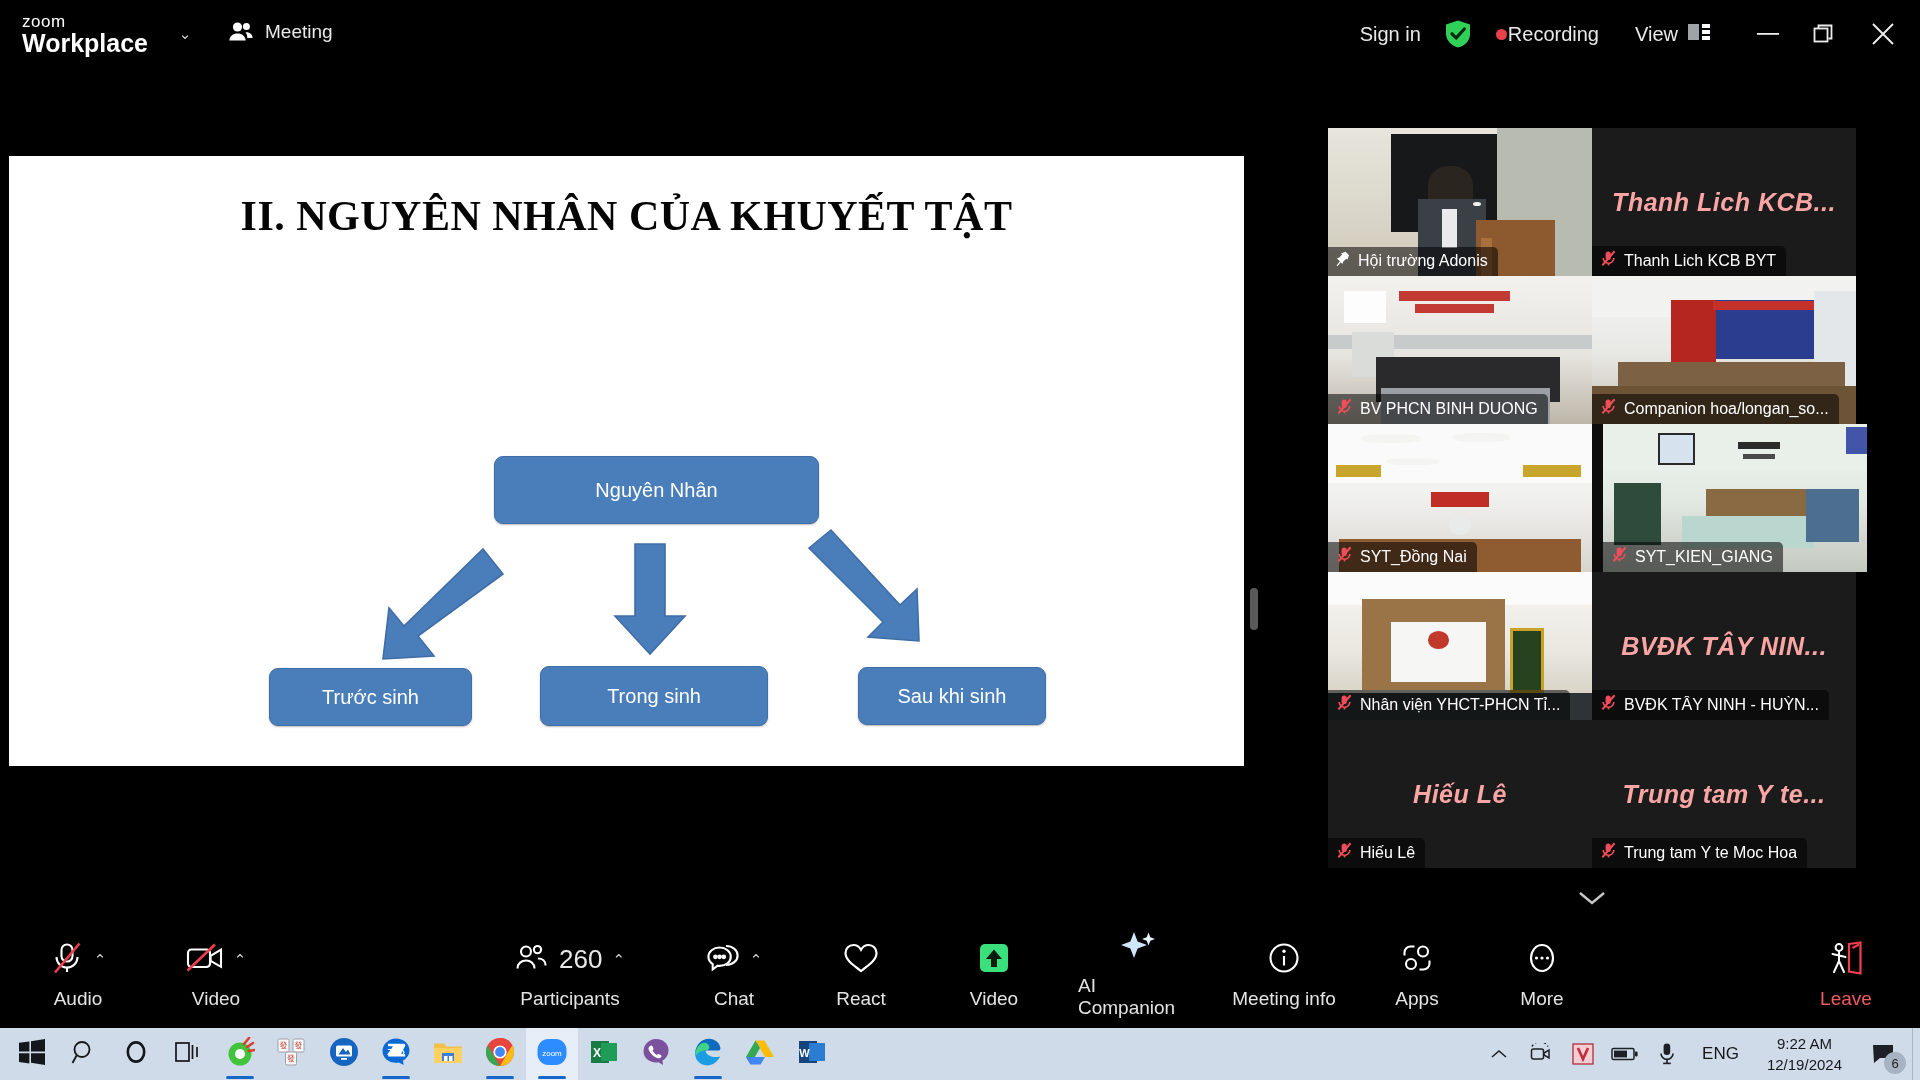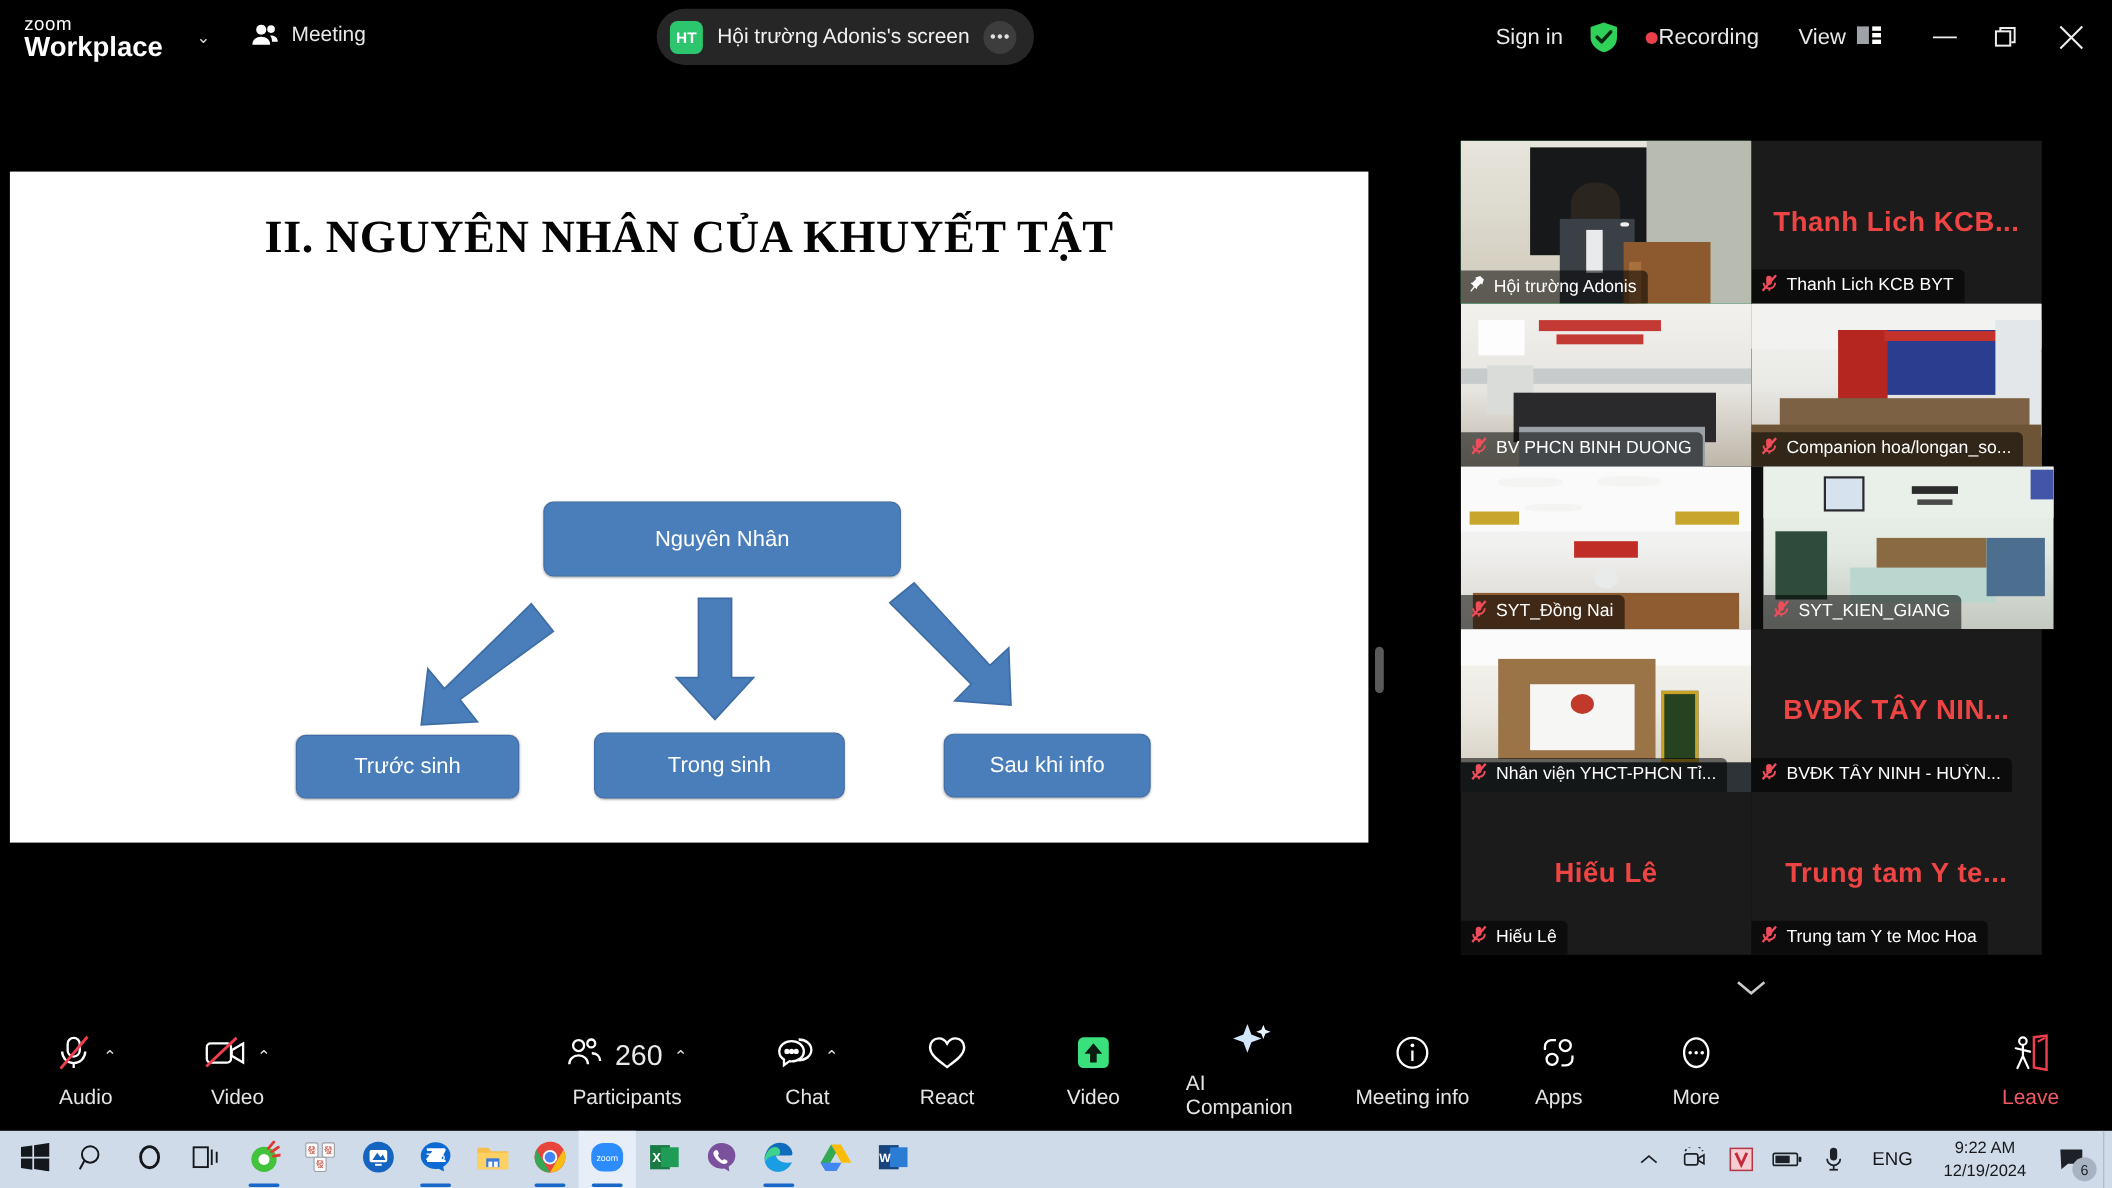--- a/index.html
+++ b/index.html
@@ -97,22 +97,22 @@
   }
   .grid { position: absolute; left: 0; top: 0; width: 528px; }
   .tile {
     position: absolute; width: 264px; height: 148px; background: #1b1b1b;
     overflow: hidden;
   }
   .tile.active { outline: 3px solid #5df0a0; outline-offset: -3px; z-index: 3; }
   .tile .bg { position: absolute; inset: 0; }
   .tile .initials {
     position: absolute; inset: 0; display: flex; align-items: center;
-    justify-content: center; color: #ef4444; font-size: 25px; font-weight: 700;
-    letter-spacing: .5px; padding: 16px 6px; text-align: center;
+    justify-content: center; color: #fca5a5; font-size: 25px; font-weight: 700;
+    letter-spacing: .5px; padding: 16px 6px; text-align: center; font-style: italic;
   }
   .namebar {
     position: absolute; left: 0; bottom: 0; max-width: 100%;
     display: flex; align-items: center; gap: 7px;
     background: rgba(0,0,0,.55); padding: 4px 10px 5px 8px;
     border-top-right-radius: 5px;
   }
   .namebar .nm {
     color: #fff; font-size: 16px; white-space: nowrap;
     overflow: hidden; text-overflow: ellipsis; max-width: 220px;
@@ -196,25 +196,20 @@
         <svg width="26" height="22" viewBox="0 0 26 22" fill="#fff">
           <circle cx="9.5" cy="6" r="4.6"></circle>
             <circle cx="18.4" cy="5.4" r="3.5"></circle>
           <path d="M1.4 19.6c0-4.6 3.6-7.2 8.1-7.2s8.1 2.6 8.1 7.2z"></path>
           <path d="M18.4 11.2c3.6 0 6.2 2.2 6.2 5.8h-5.3c0-2.3-.6-4.2-1.8-5.7z"></path>
         </svg>
       </span>
       <span class="lbl">Meeting</span>
     </div>
 
-    <div class="share-pill">
-      <div class="share-avatar">HT</div>
-      <div class="share-title">Hội trường Adonis's screen</div>
-      <div class="share-more">•••</div>
-    </div>
 
     <div class="tb-right">
       <div class="signin">Sign in</div>
       <div class="shield-ic">
         <svg width="28" height="30" viewBox="0 0 28 30">
           <path d="M14 1.5 26 5.6v9.2c0 7.3-5 12-12 13.8C8 26.8 2 22.1 2 14.8V5.6z" fill="#30d158"></path>
           <path d="M8 14.8l4.1 4.2L20.3 10" stroke="#06280f" stroke-width="3.2" fill="none" stroke-linecap="round" stroke-linejoin="round"></path>
         </svg>
       </div>
       <div class="rec">
@@ -271,21 +266,21 @@
       <div class="node node-root">
         <span>Nguyên Nhân</span>
       </div>
       <div class="node node-a">
         <span>Trước sinh</span>
       </div>
       <div class="node node-b">
         <span>Trong sinh</span>
       </div>
       <div class="node node-c">
-        <span>Sau khi info</span>
+        <span>Sau khi sinh</span>
       </div>
     </div>
     <div class="scroll-grip"></div>
   </div>
 
   <div class="gallery">
     <div class="grid" id="gal-grid">
         <div class="tile active" style="left: 0px; top: 0px;">
           <div class="bg">
             <div class="rm rm-a"></div>

